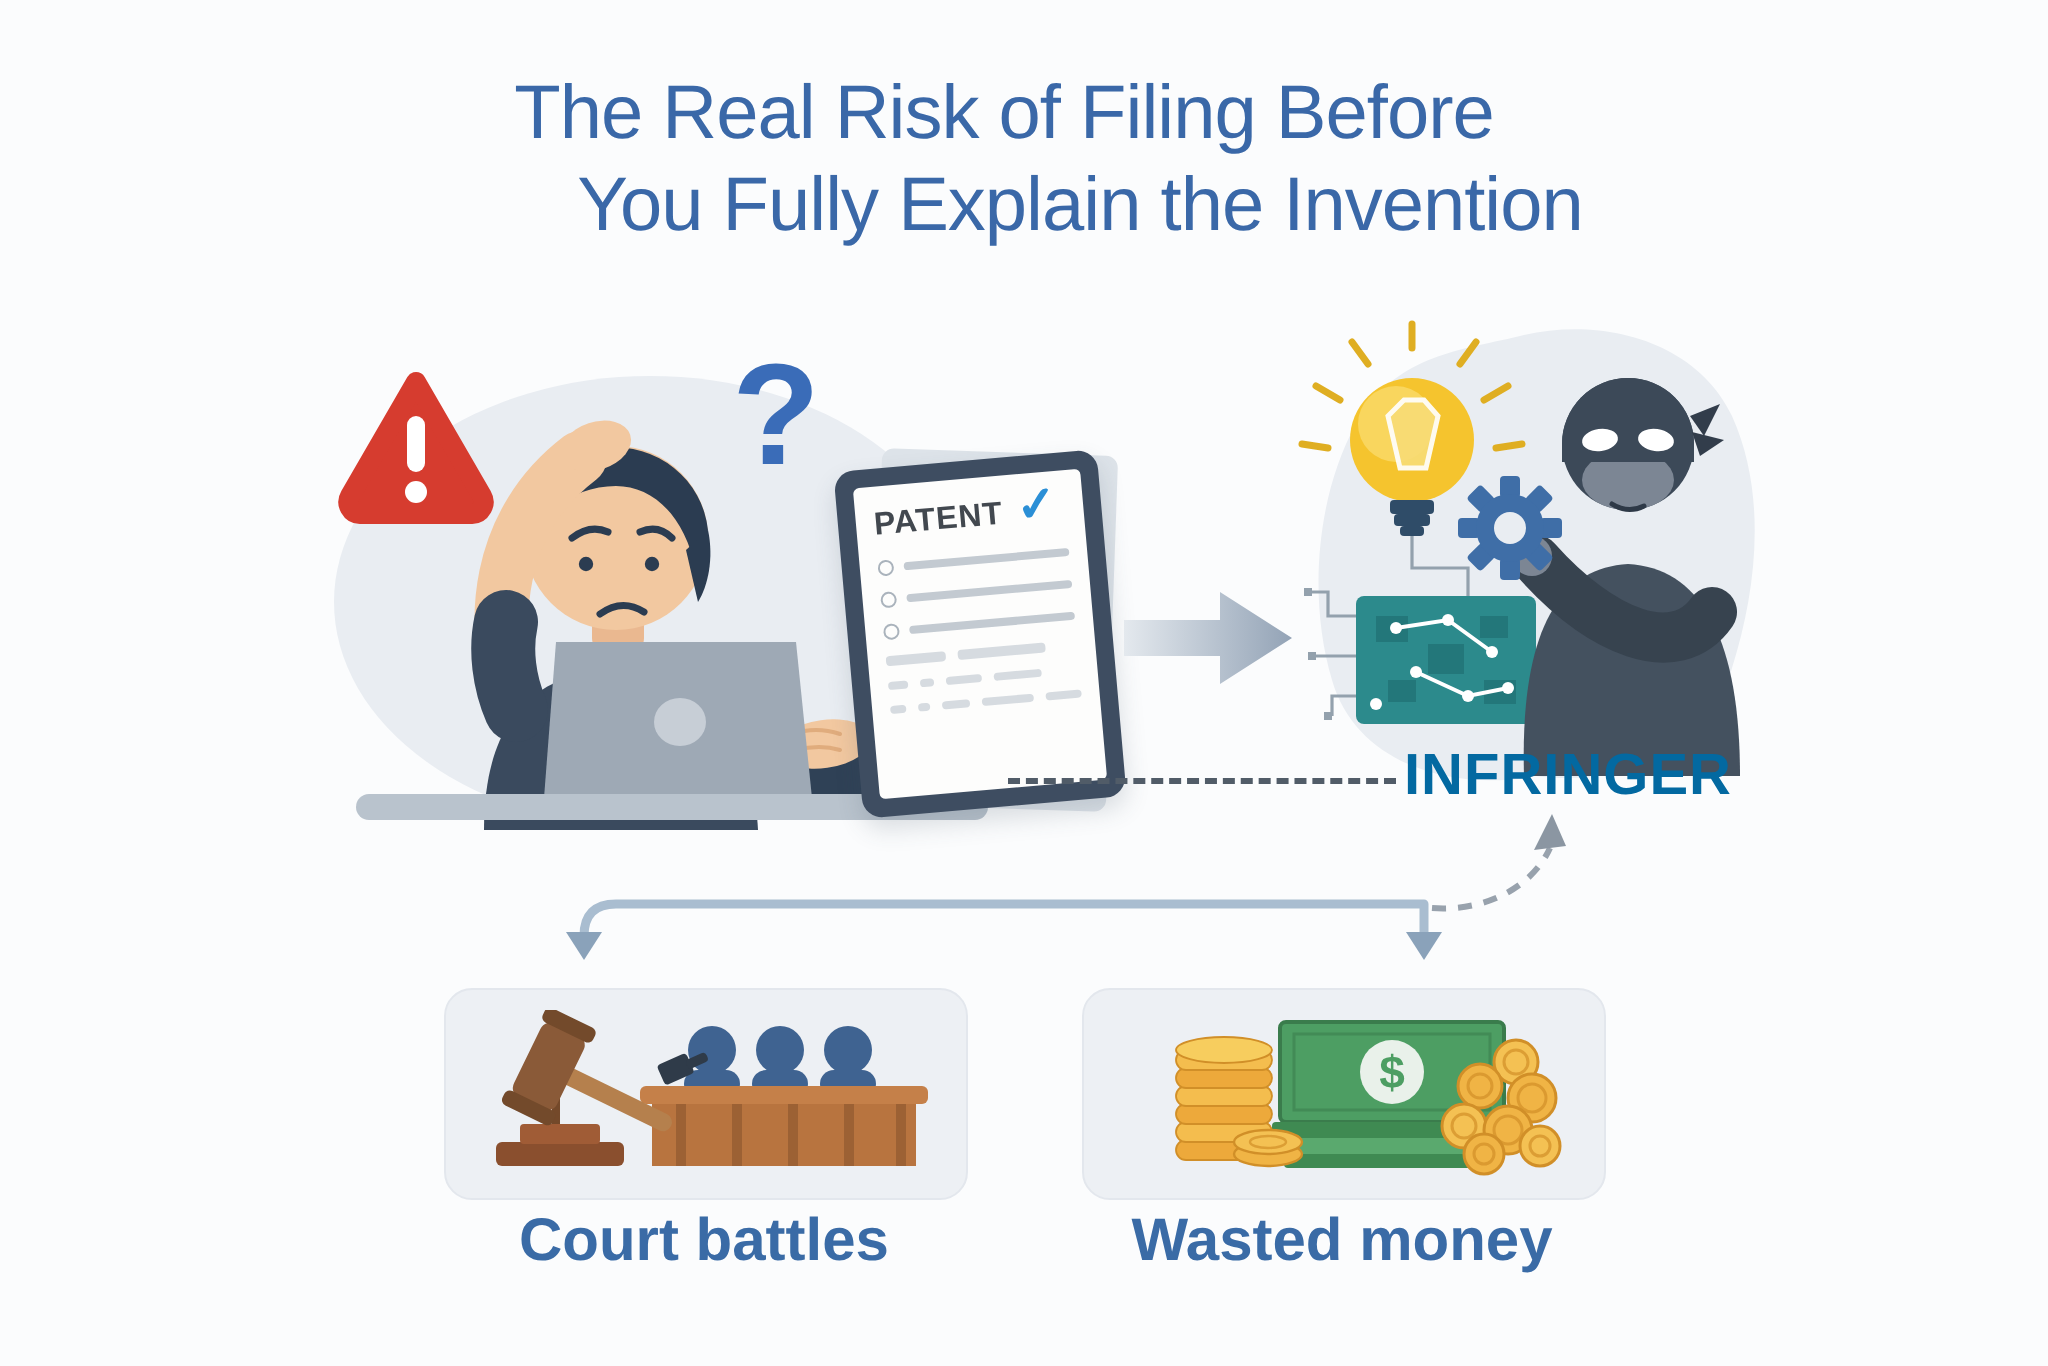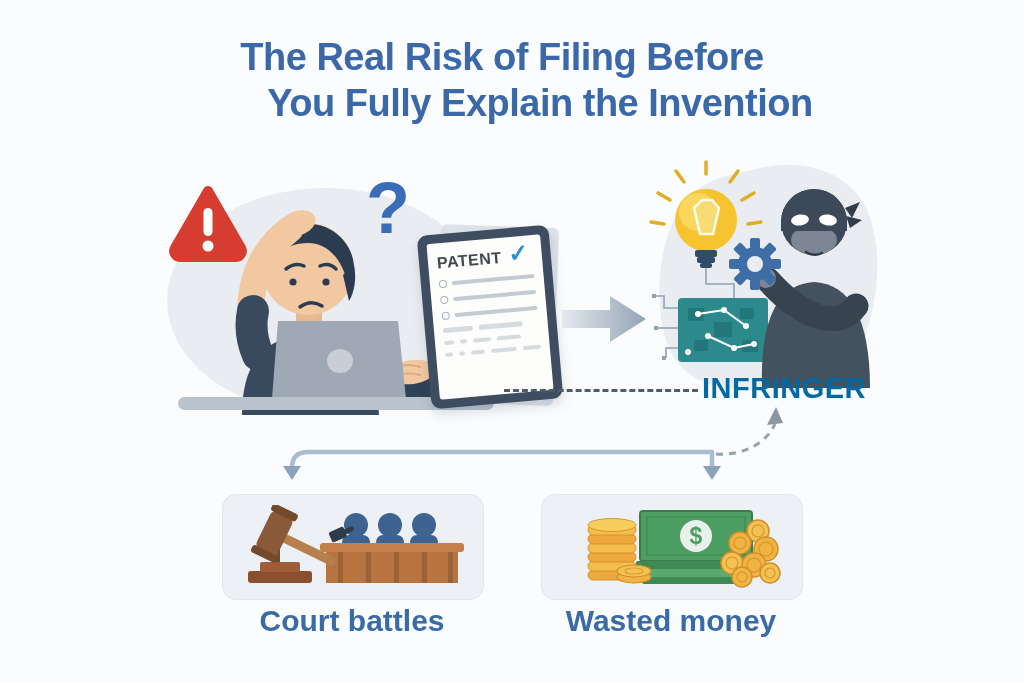--- a/index.html
+++ b/index.html
@@ -1,20 +1,20 @@
 <!DOCTYPE html>
 <html><head>
 <meta charset="utf-8">
 <style>
   html,body{margin:0;padding:0;background:#fbfcfd;font-family:"Liberation Sans",sans-serif;}
   .canvas{position:relative;width:1024px;height:683px;background:#fbfcfd;overflow:hidden;}
   .abs{position:absolute;}
   
   .title{position:absolute;top:34px;left:0;width:1024px;text-align:center;
-         color:#3a68a8;font-weight:bold;font-size:38px;line-height:46px;letter-spacing:-0.5px;}
+         color:#3a68a8;font-weight:normal;font-size:38px;line-height:46px;letter-spacing:-0.5px;}
   .title .t1{position:relative;left:-10px;}
   .title .t2{position:relative;left:28px;}
   
   .qmark{position:absolute;left:366px;top:172px;font-size:72px;font-weight:bold;color:#3a6cb8;line-height:1;}
   
   .clipboard{position:absolute;left:418px;top:222px;width:152px;height:192px;}
   .back-sheet{position:absolute;left:20px;top:4px;width:118px;height:178px;background:#dde3e9;border-radius:6px;transform:rotate(2deg);}
   .board{position:absolute;left:6px;top:8px;width:132px;height:174px;background:#3e4d61;border-radius:10px;
          transform:rotate(-5deg);box-shadow:0 6px 12px rgba(60,75,95,.18);}
   .paper{position:absolute;left:9px;top:9px;right:9px;bottom:9px;background:#fdfdfc;border-radius:3px;overflow:hidden;}

